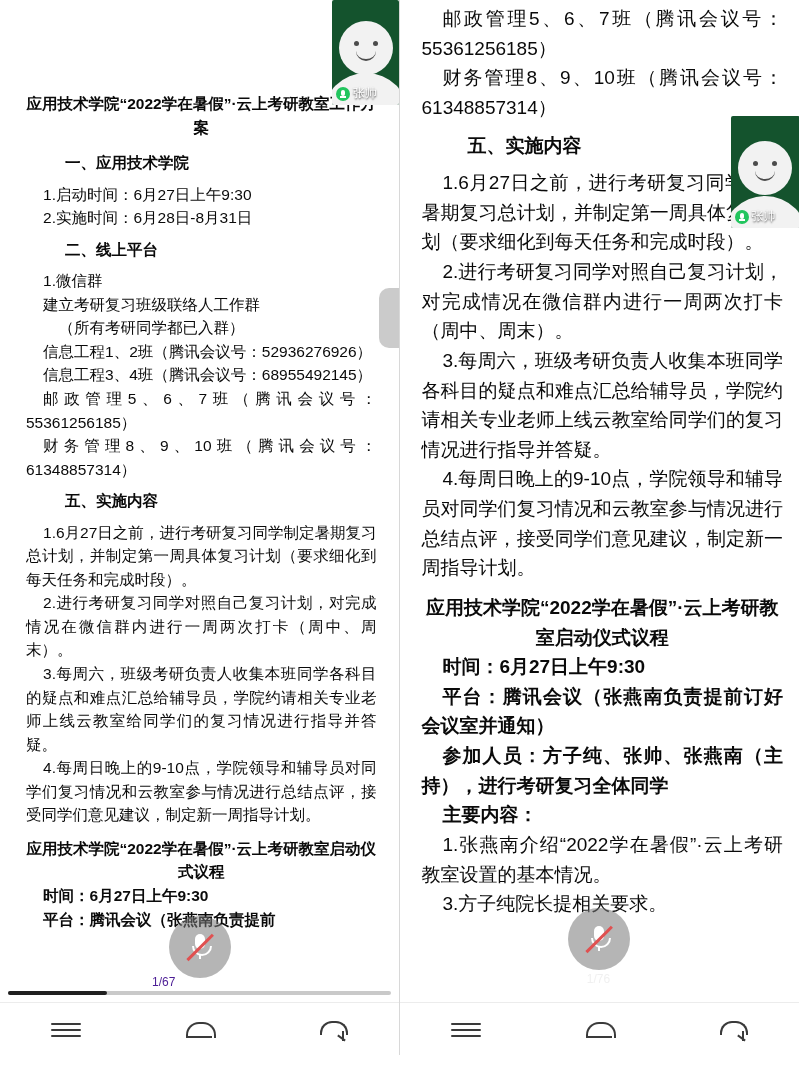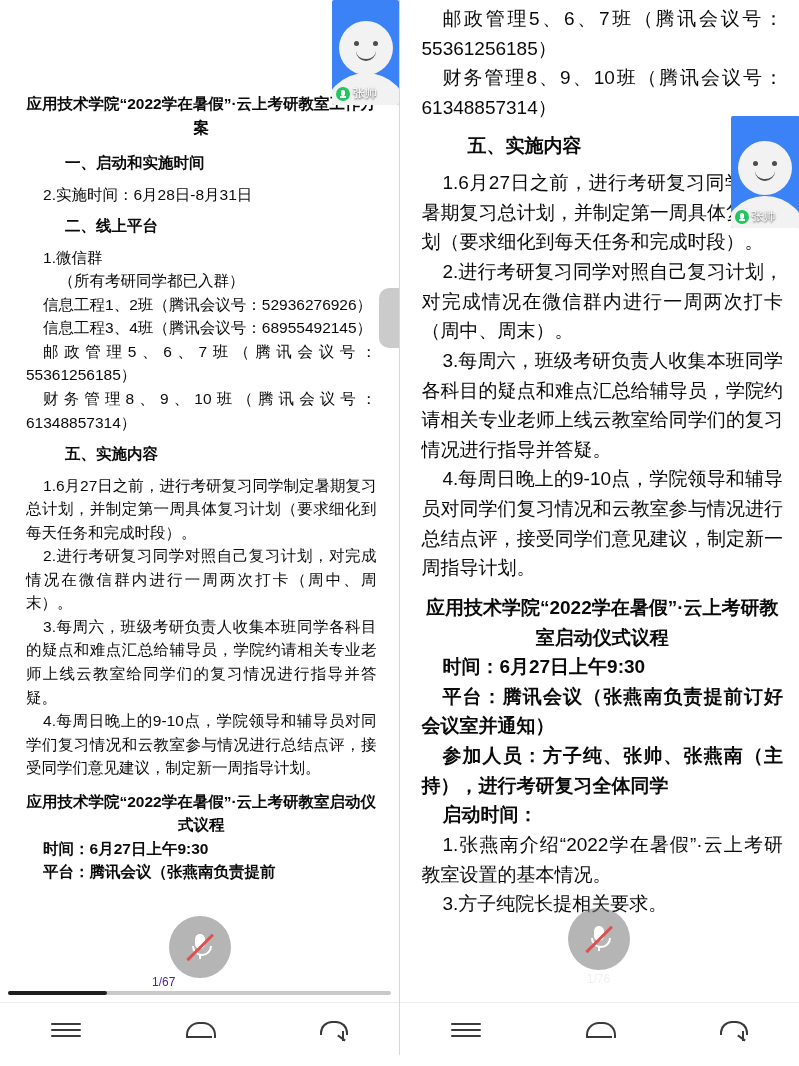--- a/index.html
+++ b/index.html
@@ -68,21 +68,21 @@
     font-weight: bold;
     text-indent: 2em;
     margin: 8px;
   }
   .gap-s { height: 4px; }
   .gap-m { height: 10px; }
 
   
   .video-tile {
     position: absolute;
-    background: #3b82f6;
+    background: #14532d;
     overflow: hidden;
     border-radius: 2px;
   }
   .video-tile .head {
     position: absolute;
     left: 50%;
     top: 46%;
     transform: translate(-50%, -50%);
     width: 54px;
     height: 54px;
@@ -336,24 +336,26 @@
 <body>
 
 <div class="screen">
 
   <div class="pane left">
 
     <div class="doc left-doc">
       <p class="hd">应用技术学院“2022学在暑假”·云上考研教室工作方案</p>
       <div class="gap-s"></div>
 
-      <p class="sec">一、启动和实施时间</p>
+      <p class="sec">一、应用技术学院</p>
+      <p class="p ind1">1.启动时间：6月27日上午9:30</p>
       <p class="p ind1">2.实施时间：6月28日-8月31日</p>
       <p class="sec">二、线上平台</p>
       <p class="p ind1">1.微信群</p>
+      <p class="p ind1">建立考研复习班级联络人工作群</p>
       <p class="p ind2">（所有考研同学都已入群）</p>
       <p class="p ind1">信息工程1、2班（腾讯会议号：52936276926）</p>
       <p class="p ind1">信息工程3、4班（腾讯会议号：68955492145）</p>
       <p class="p ind1">邮政管理5、6、7班（腾讯会议号：55361256185）</p>
       <p class="p ind1">财务管理8、9、10班（腾讯会议号：61348857314）</p>
       <p class="sec">五、实施内容</p>
       <p class="p ind1">1.6月27日之前，进行考研复习同学制定暑期复习总计划，并制定第一周具体复习计划（要求细化到每天任务和完成时段）。</p>
       <p class="p ind1">2.进行考研复习同学对照自己复习计划，对完成情况在微信群内进行一周两次打卡（周中、周末）。</p>
       <p class="p ind1">3.每周六，班级考研负责人收集本班同学各科目的疑点和难点汇总给辅导员，学院约请相关专业老师上线云教室给同学们的复习情况进行指导并答疑。</p>
       <p class="p ind1">4.每周日晚上的9-10点，学院领导和辅导员对同学们复习情况和云教室参与情况进行总结点评，接受同学们意见建议，制定新一周指导计划。</p>
@@ -418,21 +420,21 @@
       <p class="p ind1">1.6月27日之前，进行考研复习同学制定暑期复习总计划，并制定第一周具体复习计划（要求细化到每天任务和完成时段）。</p>
       <p class="p ind1">2.进行考研复习同学对照自己复习计划，对完成情况在微信群内进行一周两次打卡（周中、周末）。</p>
       <p class="p ind1">3.每周六，班级考研负责人收集本班同学各科目的疑点和难点汇总给辅导员，学院约请相关专业老师上线云教室给同学们的复习情况进行指导并答疑。</p>
       <p class="p ind1">4.每周日晚上的9-10点，学院领导和辅导员对同学们复习情况和云教室参与情况进行总结点评，接受同学们意见建议，制定新一周指导计划。</p>
 
       <div class="gap-m"></div>
       <p class="hd">应用技术学院“2022学在暑假”·云上考研教室启动仪式议程</p>
       <p class="p ind1 bold">时间：6月27日上午9:30</p>
       <p class="p ind1 bold">平台：腾讯会议（张燕南负责提前订好会议室并通知）</p>
       <p class="p ind1 bold">参加人员：方子纯、张帅、张燕南（主持），进行考研复习全体同学</p>
-      <p class="p ind1 bold">启动时间：</p>
+      <p class="p ind1 bold">主要内容：</p>
       <p class="p ind1">1.张燕南介绍“2022学在暑假”·云上考研教室设置的基本情况。</p>
       <p class="p ind1">3.方子纯院长提相关要求。</p>
     </div>
 
     <div class="video-tile" style="left:331px; top:116px; width:69px; height:112px;">
       <div class="head">
         <div class="eye l"></div>
         <div class="eye r"></div>
         <div class="smile"></div>
       </div>

